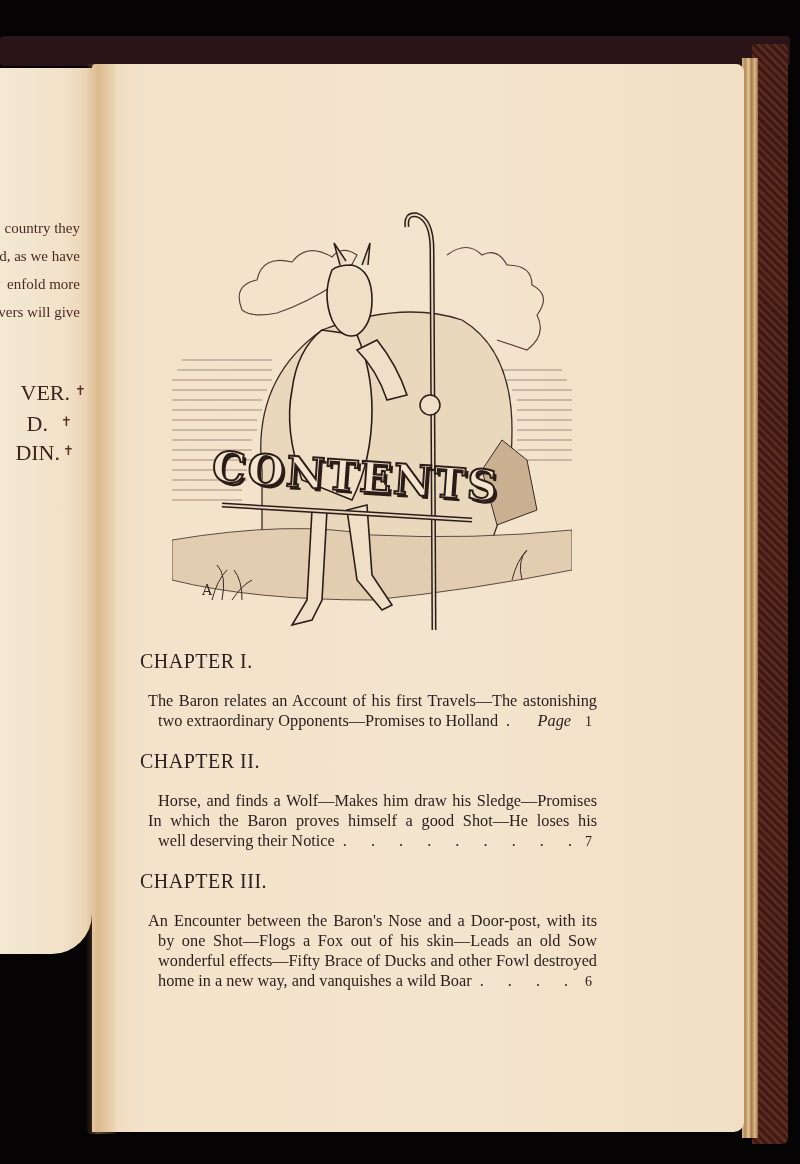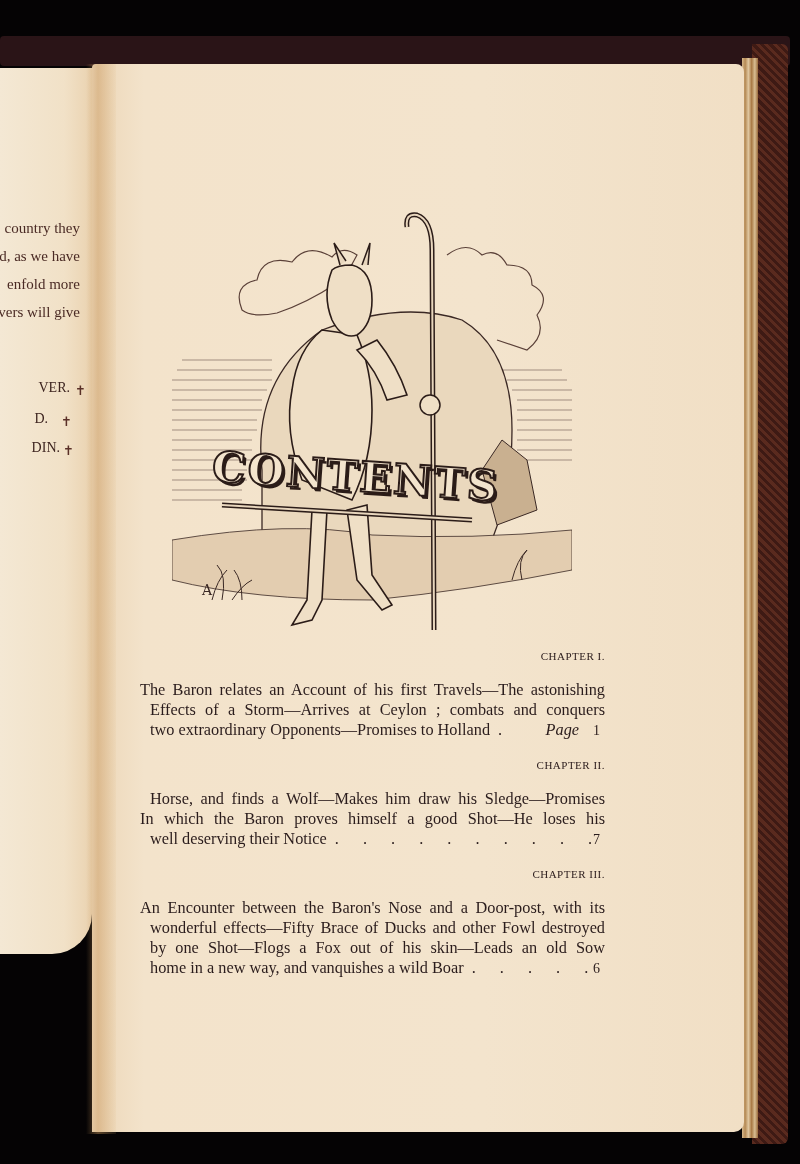--- a/index.html
+++ b/index.html
@@ -49,21 +49,21 @@
     color: #4a2a24;
     white-space: nowrap;
     font-size: 15px;
   }
   .left-page .sig {
     position: absolute;
     right: 22px;
     font-family: "Liberation Serif", serif;
     color: #3e2520;
     white-space: nowrap;
-    font-size: 14px;
+    font-size: 22px;
   }
   .left-page .cross {
     position: absolute;
     right: 20px;
     font-family: "DejaVu Sans", sans-serif;
     color: #5a3028;
     font-size: 13px;
   }
   
   .gutter {
@@ -94,32 +94,32 @@
     text-shadow: 3px 3px 0 #2b1c18;
     transform: rotate(4deg);
   }
   .toc {
     position: absolute;
     left: 48px; top: 586px; width: 465px;
     font-family: "Liberation Serif", serif;
     color: #2a1c1c;
   }
   .chapter-heading {
-    text-align: right;
-    font-size: 11px;
+    text-align: left;
+    font-size: 20px;
     letter-spacing: 0.5px;
     margin: 0 0 18px 0;
     color: #2f2020;
   }
   .chapter-desc {
     font-size: 16.3px;
     line-height: 20px;
     text-align: justify;
     text-align-last: justify;
-    margin: 0;
+    margin: 8px;
   }
   .chapter-desc .line {
     display: block;
     text-align: justify;
     text-align-last: justify;
   }
   .chapter-desc .line.indent { padding-left: 10px; }
   .chapter-desc .last {
     display: flex;
     padding-left: 10px;
@@ -237,21 +237,20 @@
       <text x="30" y="395" font-family="DejaVu Serif, serif" font-size="14" fill="#3a2824">A</text>
     </svg>
     <div class="contents-word">CONTENTS</div>
 
     <div class="toc">
 
       <div class="chapter-block">
         <div class="chapter-heading">CHAPTER I.</div>
         <div class="chapter-desc">
           <span class="line">The Baron relates an Account of his first Travels—The astonishing</span>
-          <span class="line indent">Effects of a Storm—Arrives at Ceylon ; combats and conquers</span>
           <div class="last">
             <span>two extraordinary Opponents—Promises to Holland</span>
             <span class="leader">.</span>
             <span class="pg-label">Page</span>
             <span class="pg">1</span>
           </div>
         </div>
       </div>
 
       <div class="chapter-block">
@@ -264,22 +263,22 @@
             <span class="leader">. . . . . . . . . . . .</span>
             <span class="pg">7</span>
           </div>
         </div>
       </div>
 
       <div class="chapter-block">
         <div class="chapter-heading">CHAPTER III.</div>
         <div class="chapter-desc">
           <span class="line">An Encounter between the Baron's Nose and a Door-post, with its</span>
+          <span class="line indent">by one Shot—Flogs a Fox out of his skin—Leads an old Sow</span>
           <span class="line indent">wonderful effects—Fifty Brace of Ducks and other Fowl destroyed</span>
-          <span class="line indent">by one Shot—Flogs a Fox out of his skin—Leads an old Sow</span>
           <div class="last">
             <span>home in a new way, and vanquishes a wild Boar</span>
             <span class="leader">. . . . .</span>
             <span class="pg">6</span>
           </div>
         </div>
       </div>
 
     </div>
   </div>

